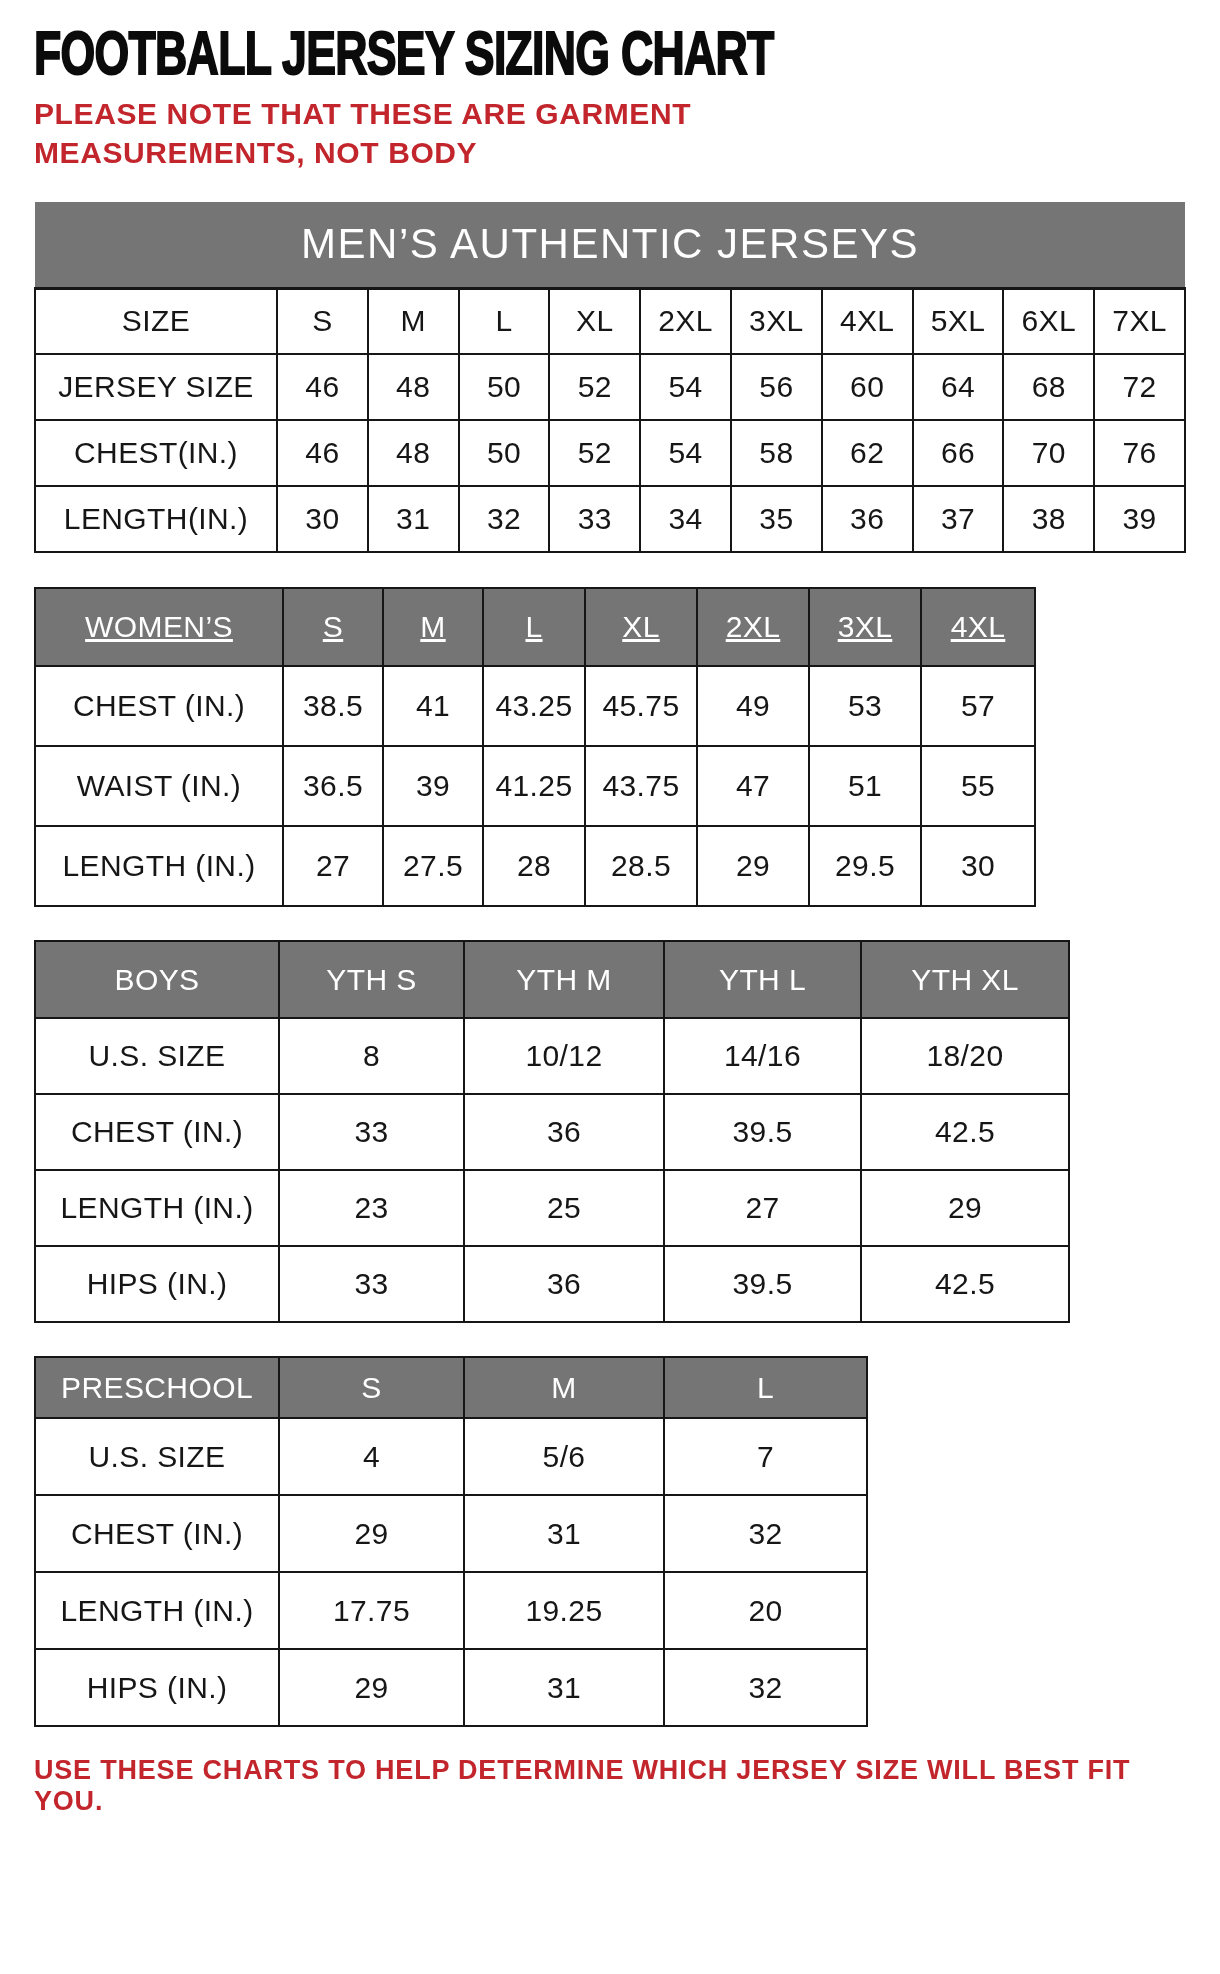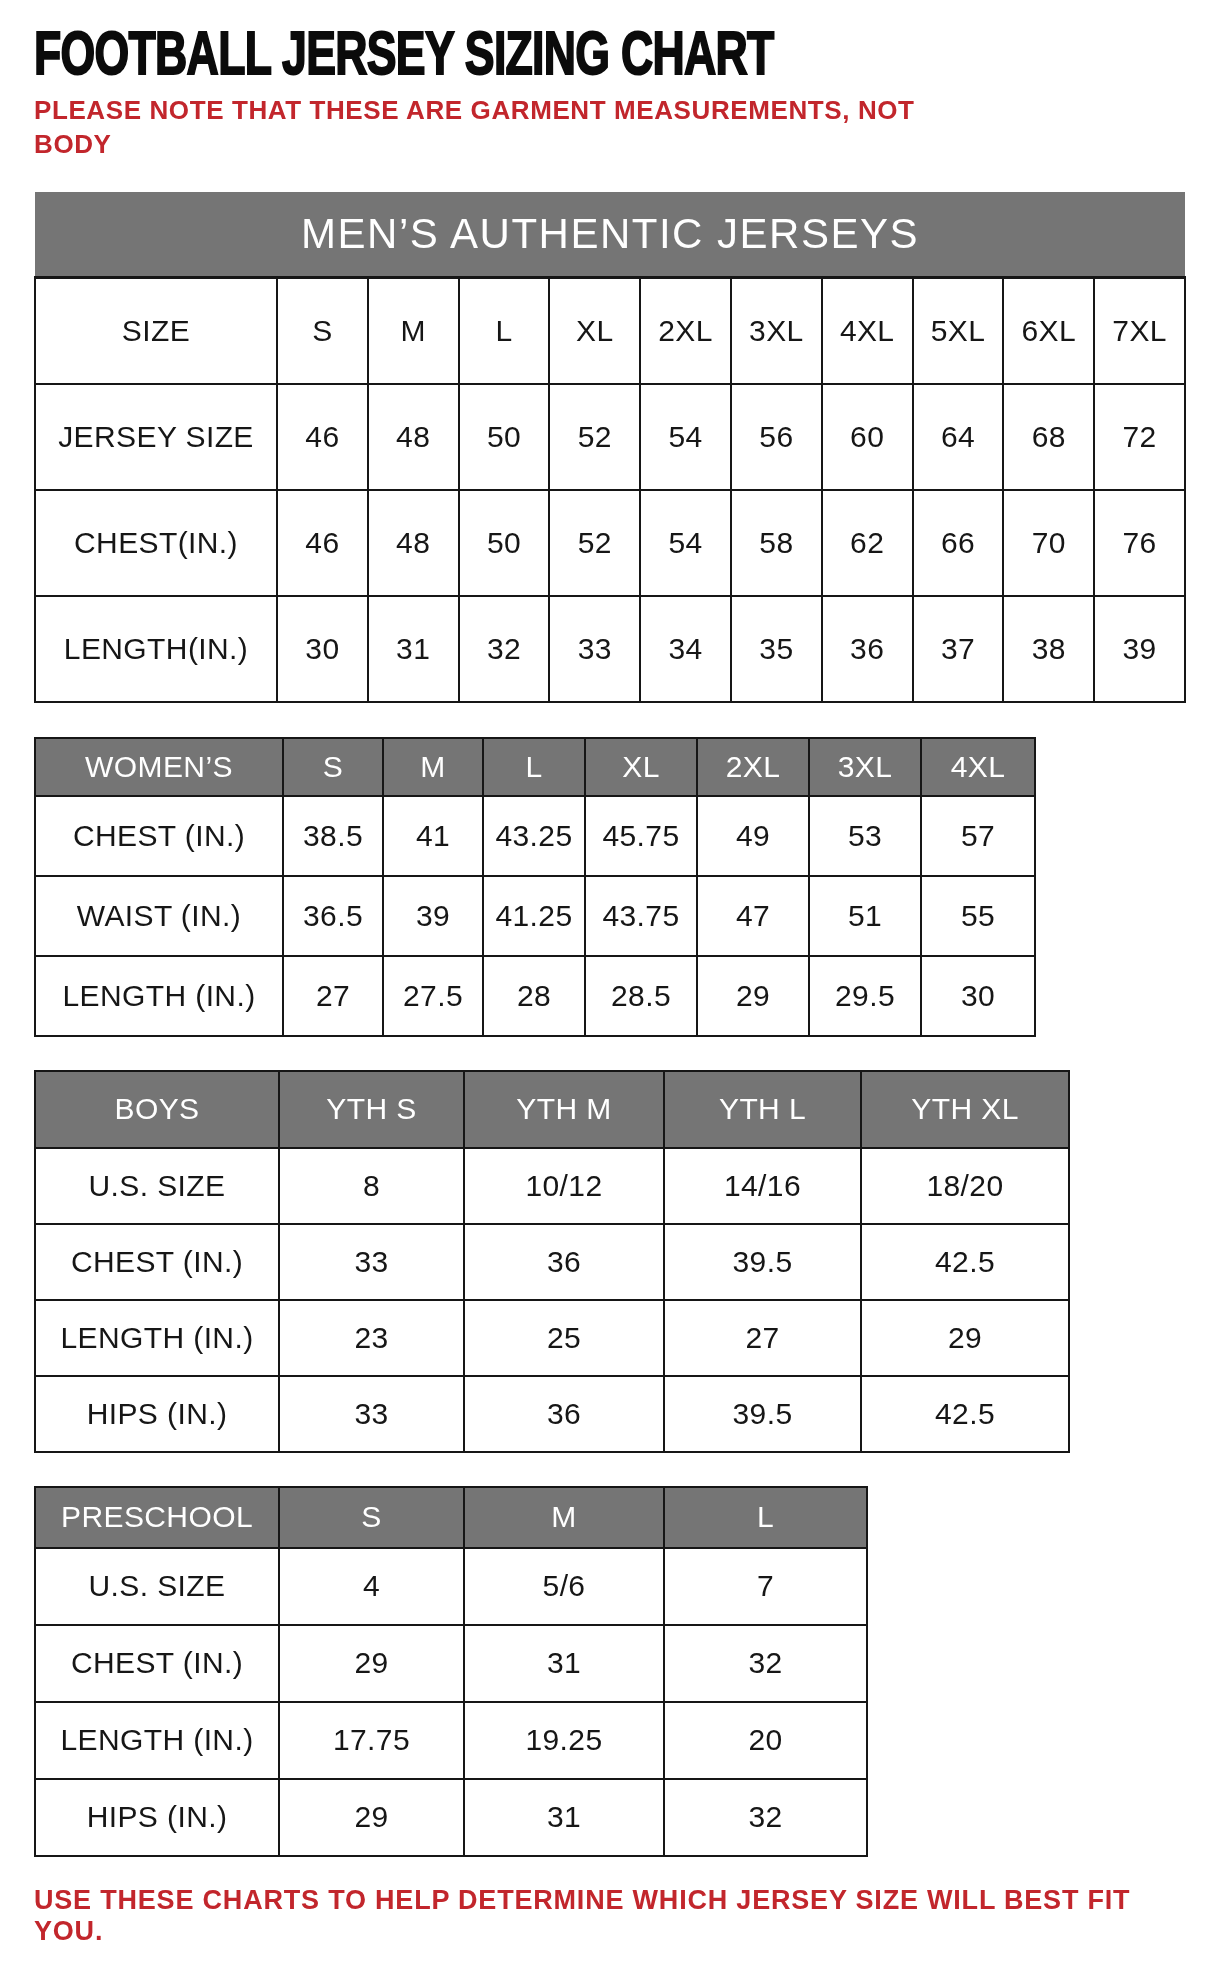--- a/index.html
+++ b/index.html
@@ -23,21 +23,21 @@
     color: #0b0b0b;
     -webkit-text-stroke: 2px #0b0b0b;
     transform: scaleX(0.72);
     transform-origin: left center;
   }
 
   .note {
     margin-top: 10px;
     width: 900px;
     color: #c2262c;
-    font-size: 26px;
+    font-size: 30px;
     font-weight: 700;
     letter-spacing: 0.6px;
     line-height: 1.3;
   }
 
   table.sizing {
     border-collapse: collapse;
     table-layout: fixed;
   }
   table.sizing td {
@@ -55,39 +55,39 @@
   table.mens { width: 1150px; margin-top: 30px; }
   table.mens td.banner {
     border: none;
     border-bottom: 3px solid #161616;
     background: #757575;
     color: #ffffff;
     height: 86px;
     font-size: 42px;
     letter-spacing: 1.5px;
   }
-  table.mens td { height: 106px; }
+  table.mens td { height: 66px; }
 
   
   td.ghead {
     background: #757575;
     color: #ffffff;
     font-size: 29px;
     letter-spacing: 0.8px;
     border-top: 2px solid #161616;
     border-bottom: 4px solid #161616;
     border-left: 3px solid #ffffff;
     border-right: 3px solid #ffffff;
   }
   td.ghead.first { border-left: 2px solid #161616; }
   td.ghead.last  { border-right: 2px solid #161616; }
 
   table.womens { width: 1000px; margin-top: 34px; }
   table.womens td { height: 80px; }
-  table.womens td.ghead { height: 58px; }
+  table.womens td.ghead { height: 78px; text-decoration: underline; }
   .twoline div { line-height: 1.15; }
 
   table.boys { width: 1034px; margin-top: 33px; }
   table.boys td { height: 76px; }
   table.boys td.ghead { height: 77px; }
 
   table.preschool { width: 832px; margin-top: 33px; }
   table.preschool td { height: 77px; }
   table.preschool td.ghead { height: 61px; }
 

